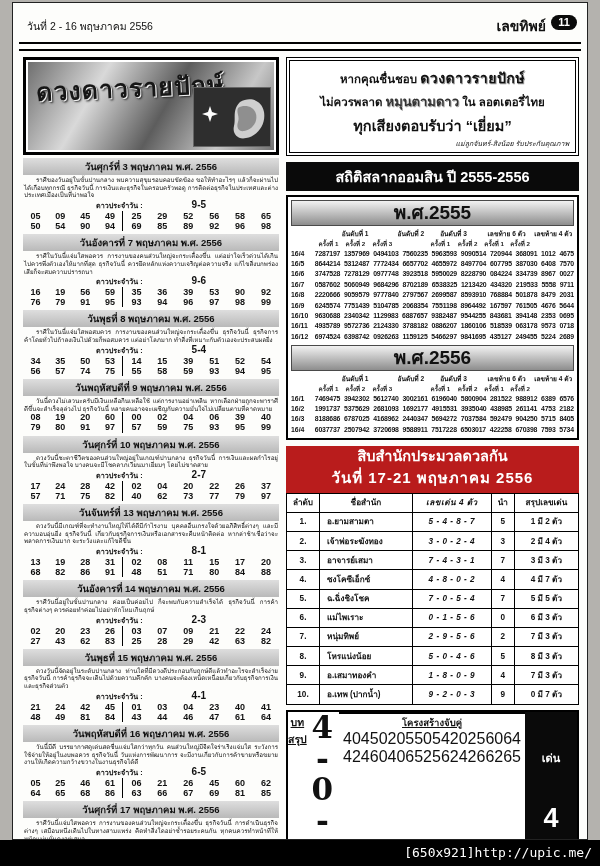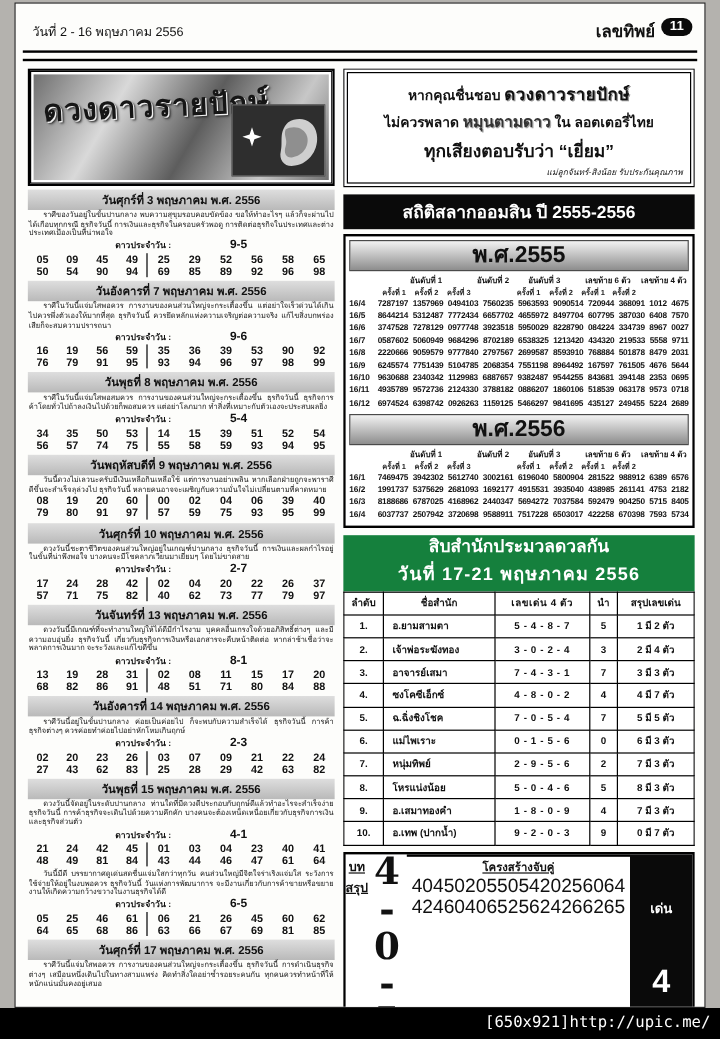--- a/index.html
+++ b/index.html
@@ -47,28 +47,28 @@
   .stats-box{border:2px solid #000;margin-top:4px;padding:3px;background:#fff;}
   .year-bar{background:linear-gradient(#f2f2f2,#8d8d8d);border:1px solid #4a4a4a;text-align:center;font-size:19px;font-weight:bold;line-height:1.25;margin-bottom:2px;}
   .stats-head1,.stats-head2{display:flex;font-weight:bold;margin-left:24px;}
   .stats-head1{font-size:6.6px;margin-top:2px;}
   .stats-head2{font-size:6.2px;color:#222;}
   .stats-head1 span,.stats-head2 span{text-align:center;white-space:nowrap;overflow:visible;}
   .stats-row{display:flex;justify-content:space-between;font-size:6.9px;font-weight:bold;letter-spacing:-.2px;line-height:1.5;white-space:nowrap;}
   .stats-row span{text-align:right;}
   .stats-row .c0{text-align:left;min-width:20px;letter-spacing:0;}
   
-  .duel-head{background:#15803d;color:#fff;text-align:center;margin-top:6px;padding:2px 0 3px 0;}
+  .duel-head{background:#b91c1c;color:#fff;text-align:center;margin-top:6px;padding:2px 0 3px 0;}
   .duel-title{font-size:14.5px;font-weight:bold;line-height:1.2;}
   .duel-sub{font-size:15px;font-weight:bold;letter-spacing:1px;}
   table.duel{width:100%;border-collapse:collapse;background:#fff;}
   table.duel th,table.duel td{border:1.5px solid #000;font-size:8.2px;font-weight:bold;text-align:center;padding:2.6px 1px;}
   table.duel td.name{text-align:left;padding-left:7px;}
   table.duel .c-no{width:30px;}
-  table.duel .c-num{width:76px;letter-spacing:.5px;}
+  table.duel .c-num{width:76px;letter-spacing:.5px;font-style:italic;}
   table.duel .c-lead{width:20px;}
   
   .summary-box{border:2px solid #000;margin-top:5px;display:flex;background:#fff;}
   .summary-main{flex:1;display:flex;flex-direction:row;}
   .sum-title{text-align:center;font-weight:bold;font-size:10.5px;text-decoration:underline;padding-top:2px;}
   .sum-digits{font-family:"DejaVu Serif",serif;font-size:31px;font-weight:bold;text-align:center;line-height:1.0;letter-spacing:1px;padding-bottom:2px;}
   .pairs{border-top:2px solid #000;padding:1px 4px 3px 4px;}
   .pairs-title{text-align:center;font-weight:bold;font-size:9.5px;text-decoration:underline;}
   .summary-side{width:52px;background:#0a0a0a;color:#fff;display:flex;flex-direction:column;justify-content:space-evenly;text-align:center;}
   .side-label{font-size:11px;font-weight:bold;line-height:1;}
@@ -435,20 +435,21 @@
                   <span>46</span>
                   <span>47</span>
                   <span>61</span>
                   <span>64</span>
                 </div>
               </div>
     </div>
   </section>
 
   <section class="day-sec">
+    <div class="sec-bar">วันพฤหัสบดีที่ 16 พฤษภาคม พ.ศ. 2556</div>
     <p class="sec-text">วันนี้มีดี บรรยากาศดูเด่นสดชื่นแจ่มใสกว่าทุกวัน คนส่วนใหญ่มีจิตใจร่าเริงแจ่มใส ระวังการใช้จ่ายให้อยู่ในงบพอควร ธุรกิจวันนี้ วันแห่งการพัฒนาการ จะมีงานเกี่ยวกับการค้าขายหรือขยายงานให้เกิดความกว้างขวางในงานธุรกิจได้ดี</p>
     <div class="star-line">
       <span class="star-lab">ดาวประจำวัน : </span><span class="star-val">6-5</span>
     </div>
     <div class="num-grid">
       <div class="grp grp-left">
                 <div class="nrow">
                   <span>05</span>
                   <span>25</span>
                   <span>46</span>

